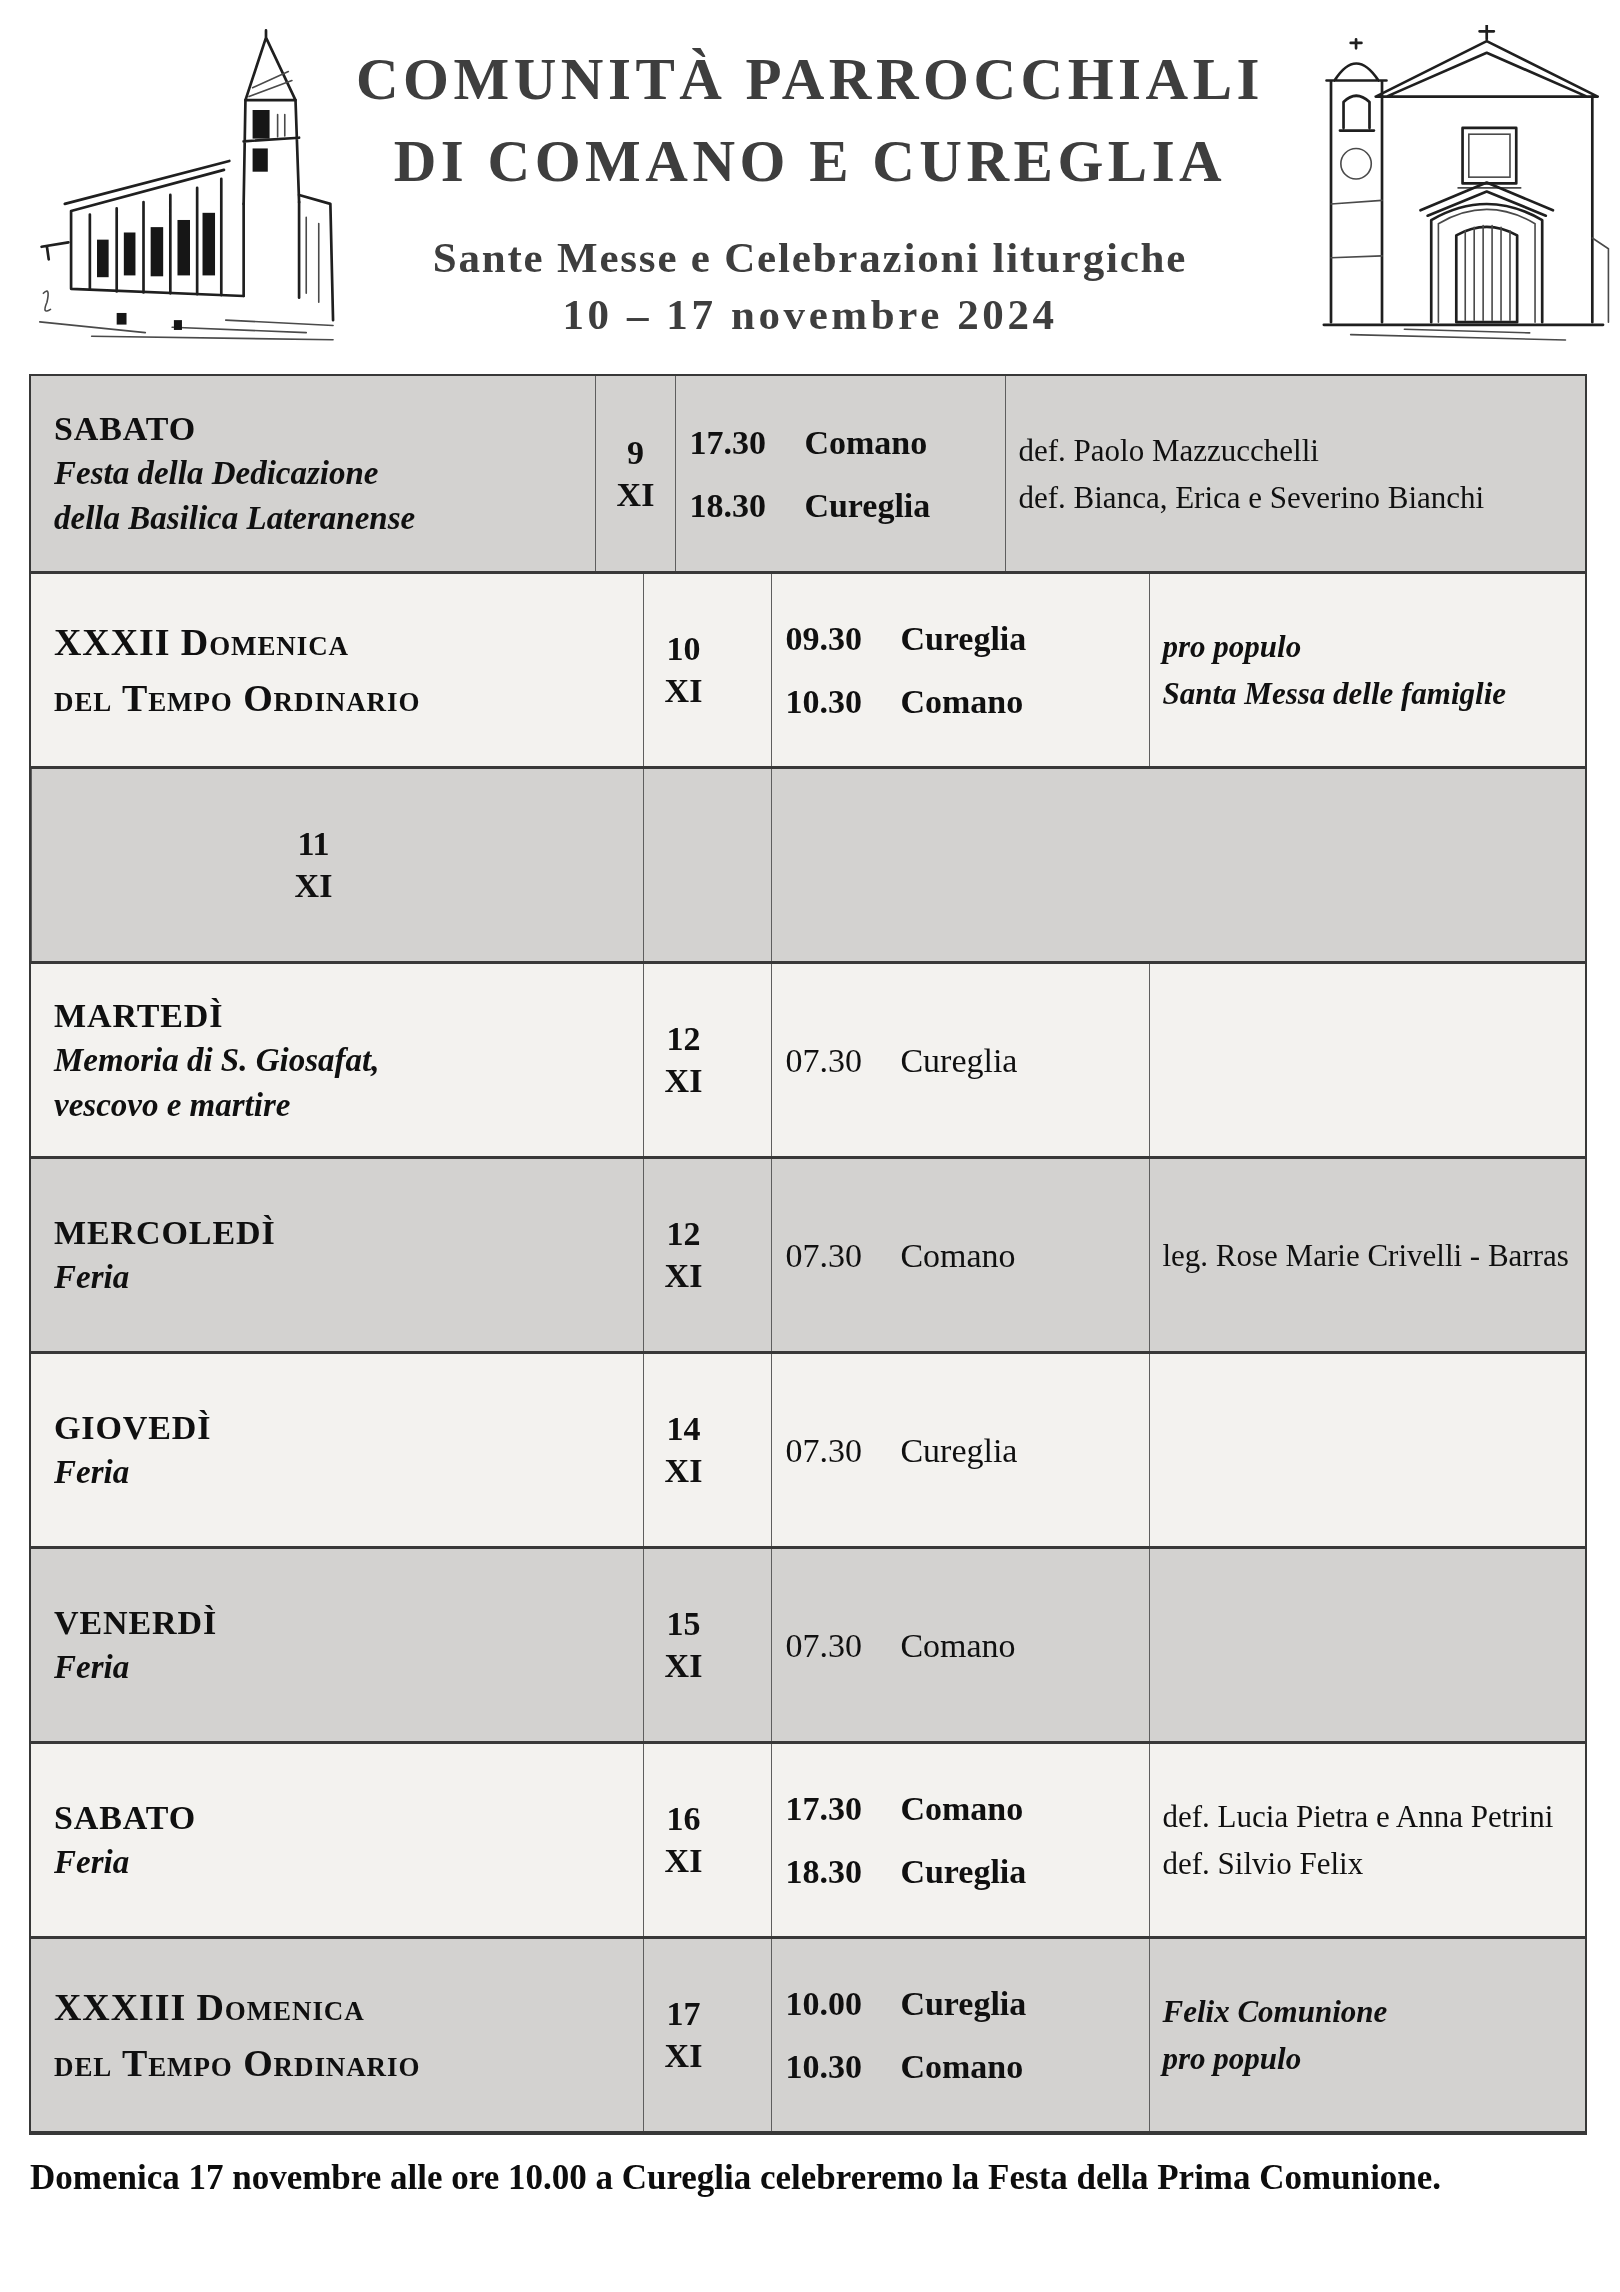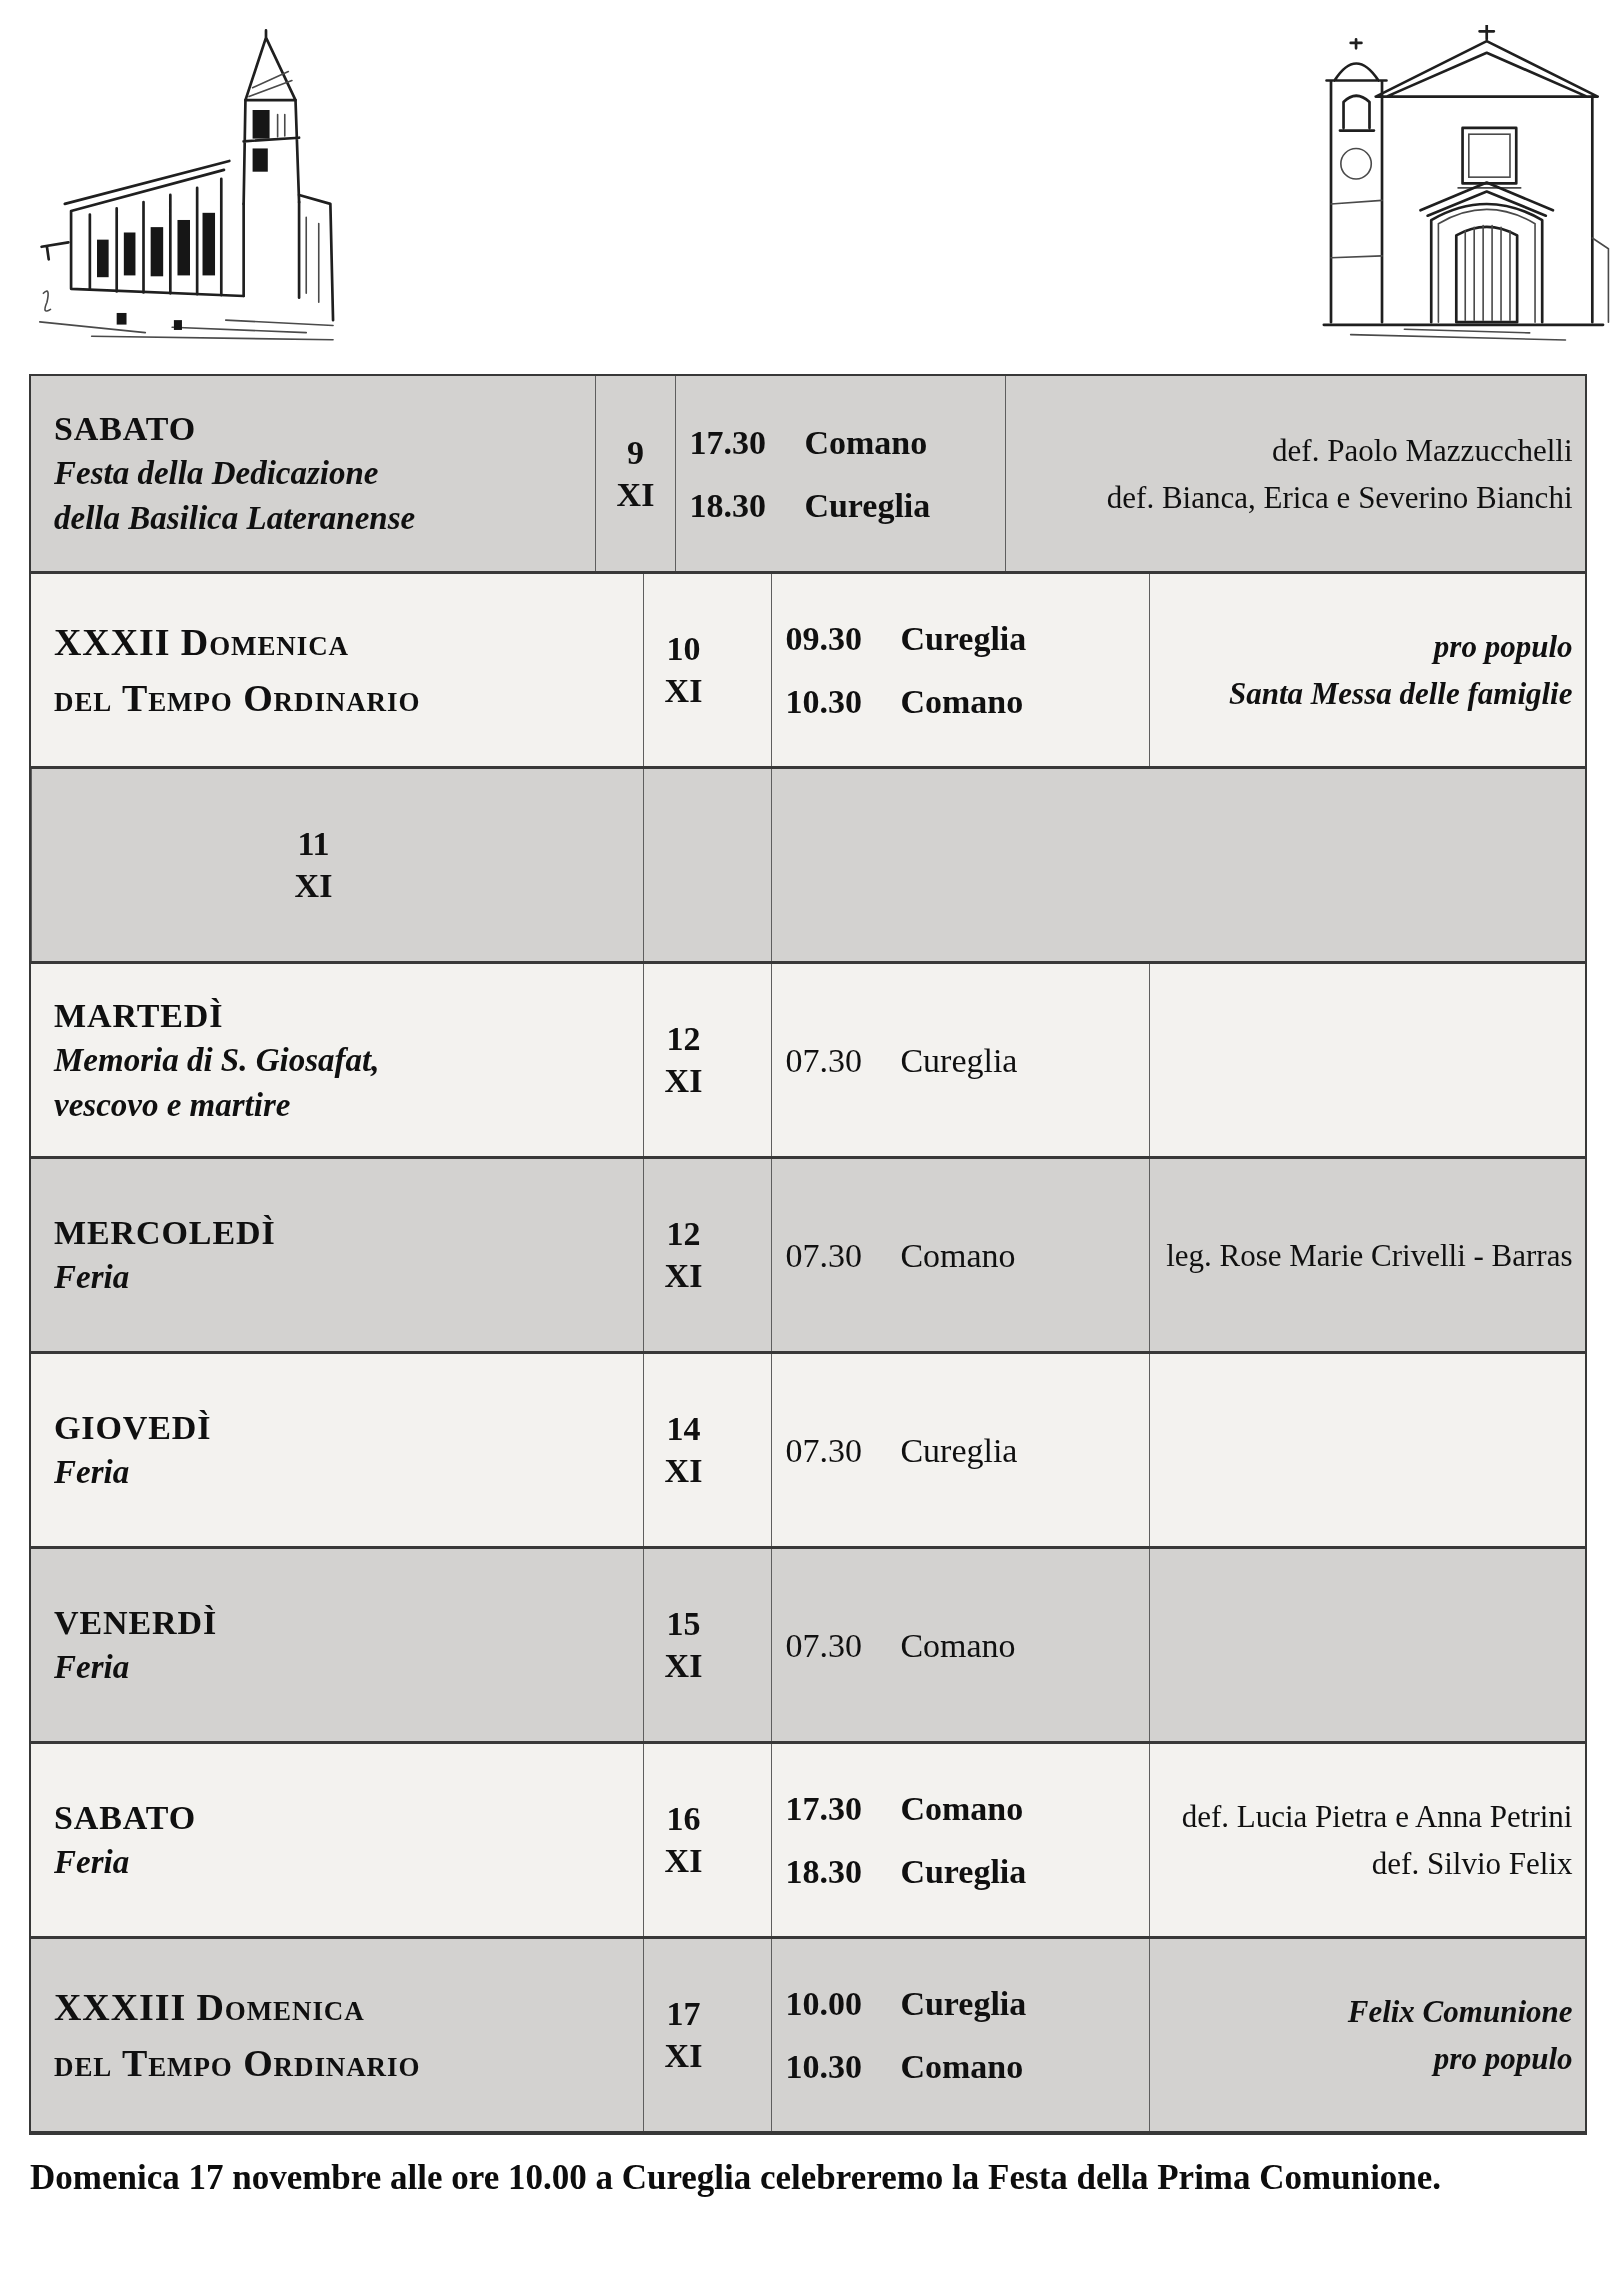--- a/index.html
+++ b/index.html
@@ -29,21 +29,21 @@
   .day-feast { font-size:33px; font-weight:700; font-style:italic; line-height:45px; }
   .day-sunday{ font-size:38px; font-weight:700; font-variant:small-caps; letter-spacing:0.9px; line-height:56px; }
 
   .date-cell { text-align:center; font-size:34px; font-weight:700; line-height:42px; }
 
   .mass-cell { padding-left:13.4px; font-size:34px; }
   .mass-line { line-height:63px; white-space:nowrap; }
   .mass-cell.bold .mass-line { font-weight:700; }
   .mass-time { display:inline-block; min-width:115px; }
 
-  .intention-cell { text-align:right; font-size:31px; line-height:47px; padding:0 12.5px; }
+  .intention-cell { text-align:left; font-size:31px; line-height:47px; padding:0 12.5px; }
   .intention-cell.emph { font-weight:700; font-style:italic; }
 
   
   .footer-note { margin:23px 0 0 30px; font-size:35px; font-weight:700; color:#0d0d0d; white-space:nowrap; }
 
   svg .ink  { stroke:#1f1f1f; stroke-width:3; fill:none; stroke-linecap:round; stroke-linejoin:round; }
   svg .ink2 { stroke:#4a4a4a; stroke-width:1.8; fill:none; stroke-linecap:round; }
   svg .dark { fill:#161616; stroke:none; }
 </style>
 </head>
@@ -77,20 +77,26 @@
       <rect class="dark" x="184" y="210" width="14" height="70"></rect>
 
       <path class="ink" d="M4,248 L34,243 M10,248 L12,262"></path>
 
       <path class="ink2" d="M2,332 L120,344 M60,348 L330,352 M150,338 L300,344 M210,330 L330,336"></path>
       <rect class="dark" x="88" y="322" width="11" height="13"></rect>
       <rect class="dark" x="152" y="330" width="9" height="11"></rect>
       <path class="ink2" d="M6,300 Q14,292 10,310 Q4,324 14,318"></path>
     </svg>
 
+    <div class="titles">
+      <div class="title-line">COMUNITÀ PARROCCHIALI</div>
+      <div class="title-line">DI COMANO E CUREGLIA</div>
+      <div class="subtitle">Sante Messe e Celebrazioni liturgiche</div>
+      <div class="date-range">10 – 17 novembre 2024</div>
+    </div>
 
     <svg class="church-right" width="315" height="324" viewBox="0 0 352 362">
 
       <path class="ink" d="M212,0 L212,16 M204,7 L220,7"></path>
       <path class="ink" d="M88,80 L212,18 L336,80 M100,80 L212,31 L324,80 M88,80 L336,80"></path>
 
       <path class="ink" d="M95,80 L95,332 M330,80 L330,332"></path>
 
       <rect class="ink" x="185" y="115" width="60" height="62"></rect>
       <rect class="ink2" x="192" y="122" width="46" height="48"></rect>

